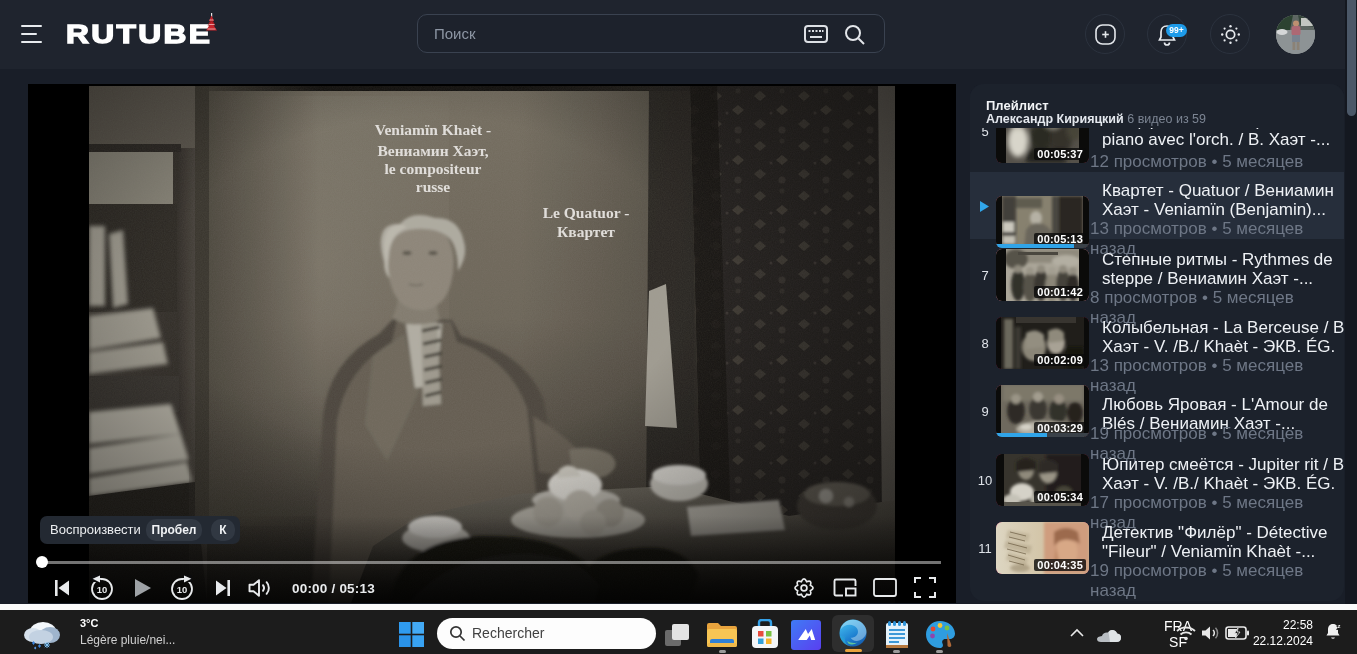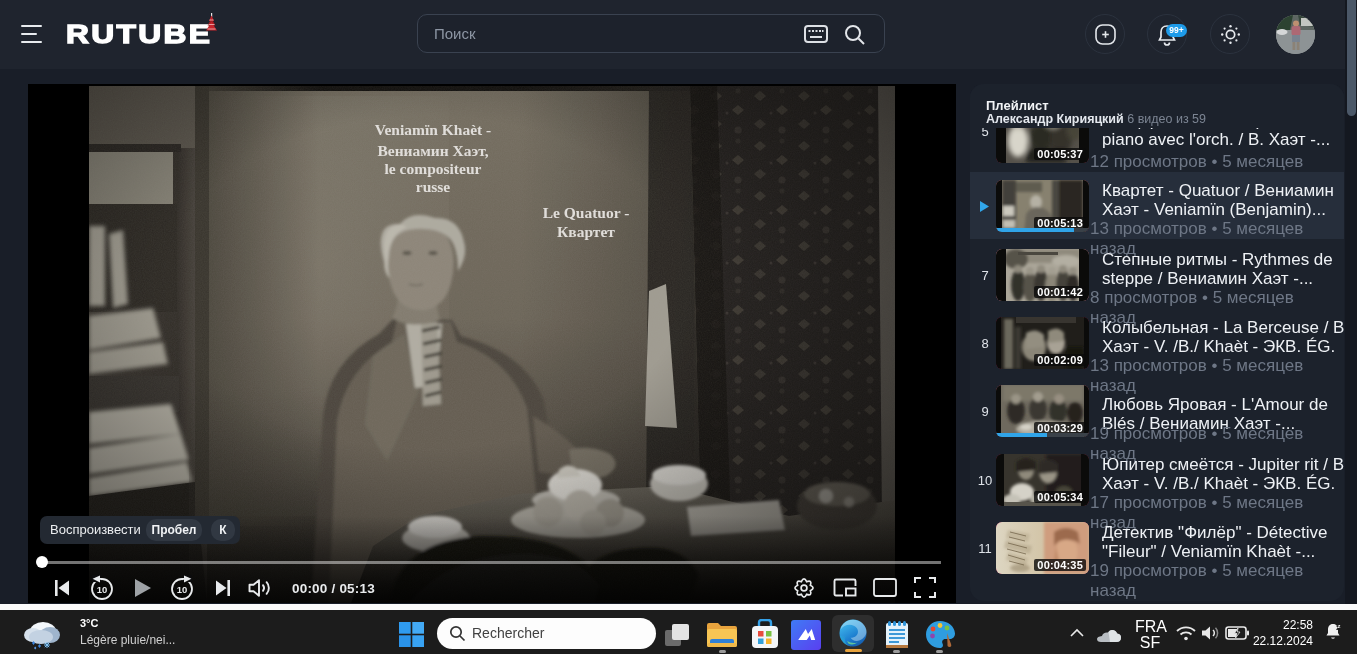--- a/index.html
+++ b/index.html
@@ -40,21 +40,21 @@
   
   #sbtrack { position:absolute; left:1345px; top:0; width:12px; height:605px; background:#141820; }
   #sbthumb { position:absolute; left:1347px; top:0px; width:9px; height:116px; background:#4b5868; border-radius:0 0 5px 5px; }
   
   #whitestrip { position:absolute; left:0; top:604px; width:1357px; height:6px; background:#fbfbfb; }
   #taskbar { position:absolute; left:0; top:610px; width:1357px; height:44px; background:#1c1c1c; }
   #weather-t1 { position:absolute; left:80px; top:617px; color:#fff; font-size:11px; font-weight:bold; }
   #weather-t2 { position:absolute; left:80px; top:633px; color:#cfcfcf; font-size:12px; }
   #tb-search { position:absolute; left:437px; top:618px; width:219px; height:31px; background:#fdfdfd; border-radius:16px; }
   #tb-search span { position:absolute; left:35px; top:7px; color:#414141; font-size:14px; }
-  .traytxt { position:absolute; color:#fff; font-size:16px; text-align:center; }
+  .traytxt { position:absolute; color:#fff; font-size:14px; text-align:center;margin-left:28px; }
   #clock { position:absolute; right:44px; top:617px; color:#fff; font-size:12px; text-align:right; line-height:16px; }
   .appdot { position:absolute; top:650px; width:7px; height:3px; border-radius:2px; background:#9a9a9a; }
 </style>
 </head>
 <body>
 <div id="stage">
 
   <div id="header"></div>
   <div class="hline" style="top:25px;width:21px;"></div>
   <div class="hline" style="top:33px;width:16px;"></div>
@@ -390,21 +390,21 @@
           </svg>
         <div class="dur">00:05:37</div></div>
       <div class="tt">Концерт - Concerto pour<br>piano avec l'orch. / В. Хаэт -...</div>
       <div class="mm" style="top:41px;">12 просмотров • 5 месяцев назад</div>
     </div>
     <div class="abs" style="left:970px;top:0;"></div>
     <div class="row hl" style="top:88px;height:67px;background:#262e3b;">
       <svg class="abs" style="left:10px;top:29px;" width="9" height="11" viewBox="0 0 9 11">
           <path d="M0 0 L9 5.5 L0 11 Z" fill="#31a6ea"></path>
         </svg>
-      <div class="thumb" style="top:8px;text-align:center;"><svg width="93" height="52" viewBox="0 0 93 52">
+      <div class="thumb" style="top:24px;text-align:center;"><svg width="93" height="52" viewBox="0 0 93 52">
             <defs>
               <filter id="b6" x="-30%" y="-30%" width="160%" height="160%">
                 <feGaussianBlur stdDeviation="1.6"></feGaussianBlur>
               </filter>
             </defs>
 <rect width="93" height="52" fill="#87816f"></rect>
 <g filter="url(#b6)">
 <rect x="6" y="0" width="14" height="52" fill="#43403a"></rect>
 <rect x="7" y="26" width="11" height="10" fill="#cbc8bd"></rect>
 <rect x="7" y="40" width="12" height="8" fill="#c2bfb4"></rect>

